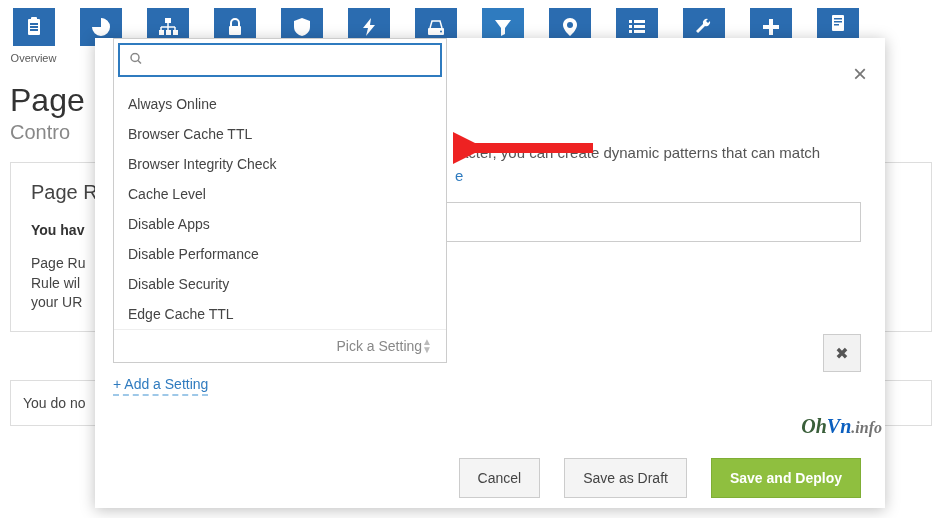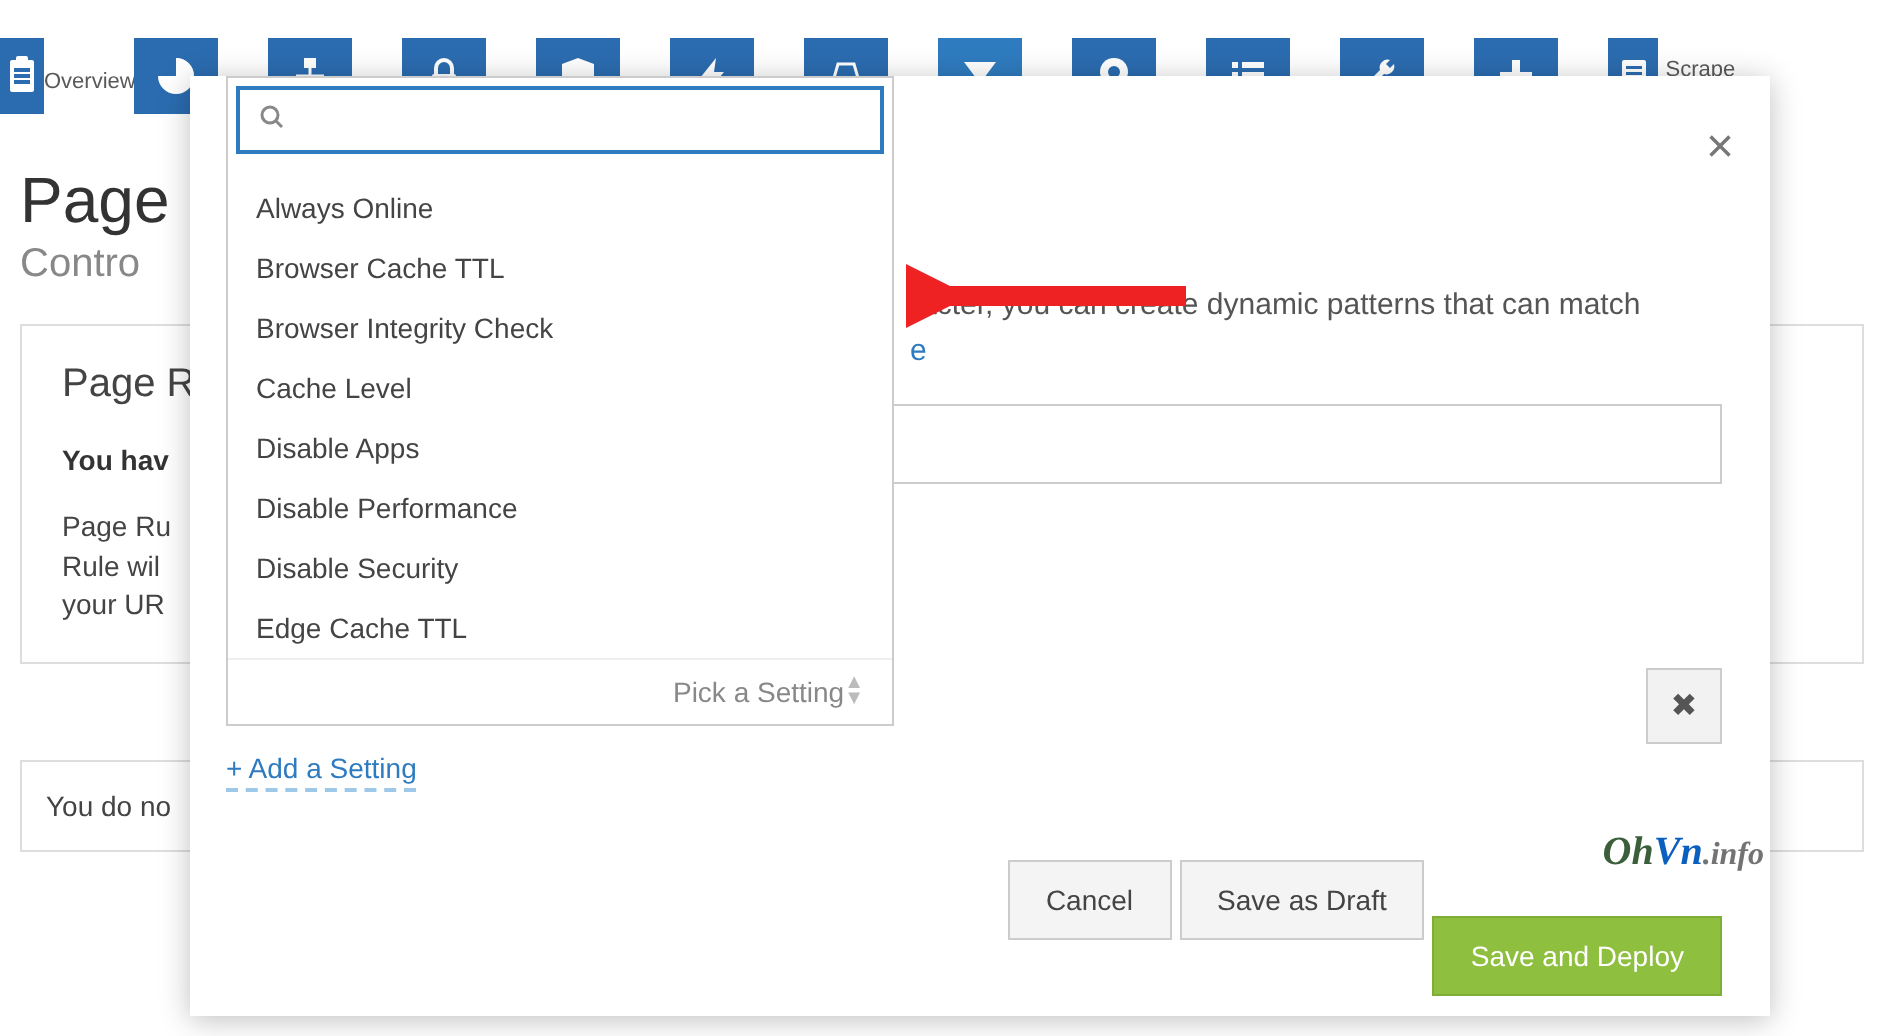--- a/index.html
+++ b/index.html
@@ -1,20 +1,20 @@
 <!DOCTYPE html>
 <html><head>
 <meta charset="utf-8">
 <style>
 * { box-sizing: border-box; margin: 0; padding: 0; }
 body { font-family: -apple-system, "Segoe UI", Helvetica, Arial, sans-serif; background: #fff; color: #333; width: 942px; height: 518px; overflow: hidden; position: relative; }
 
 
 .topnav { display: flex; background: #fff; }
-.navitem { width: 67px; height: 68px; display: flex; flex-direction: row; align-items: center; justify-content: flex-start; padding-top: 8px; cursor: pointer; }
+.navitem { width: 67px; height: 68px; display: flex; flex-direction: column; align-items: center; justify-content: flex-start; padding-top: 8px; cursor: pointer; }
 .navitem .iconbox { width: 42px; height: 38px; background: #2b6cb0; display: flex; align-items: center; justify-content: center; }
 .navitem.selected .iconbox { background: #2f7bbf; }
 .navitem .navlabel { font-size: 11px; color: #595959; margin-top: 6px; text-align: center; }
 
 
 .page-header { padding: 14px 10px 0 10px; }
 .page-header h1 { font-size: 32px; font-weight: 400; color: #333; }
 .page-header .sub { font-size: 20px; color: #888; margin-top: 2px; }
 
 
@@ -47,23 +47,23 @@
 .combo-item.hovered { background: #efefef; }
 .combo-footer { padding: 8px 14px; font-size: 14px; color: #888; display: flex; justify-content: flex-end; align-items: center; border-top: 1px solid #eee; }
 .combo-footer .caret { color: #bbb; font-size: 10px; line-height: 8px; }
 
 .add-setting { position: absolute; left: 18px; top: 338px; color: #2f7bbf; font-size: 14px; cursor: pointer; border-bottom: 2px dashed #9ec8e8; padding-bottom: 2px; }
 
 
 .remove-box { position: absolute; right: 24px; top: 296px; width: 38px; height: 38px; border: 1px solid #ccc; background: #f2f2f2; display: flex; align-items: center; justify-content: center; color: #555; font-size: 16px; cursor: pointer; }
 
 
-.modal-footer { position: absolute; left: 0; right: 0; bottom: 10px; display: flex; justify-content: flex-end; gap: 4px; padding: 0 24px; }
+.modal-footer { position: absolute; left: 0; right: 0; bottom: 10px; display: flex; justify-content: flex-end; gap: 24px; padding: 0 24px; }
 .btn { height: 40px; padding: 0 18px; border: 1px solid #ccc; background: #f4f4f4; font-size: 14px; color: #444; cursor: pointer; display: flex; align-items: center; }
-.btn.primary { background: #8fbf3f; border-color: #7fae35; color: #fff; font-weight: 400; margin-top: 28px; }
+.btn.primary { background: #8fbf3f; border-color: #7fae35; color: #fff; font-weight: 700; }
 
 
 .arrow { position: absolute; left: 358px; top: 90px; z-index: 10; }
 
 
 .watermark { position: absolute; right: 60px; bottom: 80px; font-family: Georgia, serif; font-style: italic; font-size: 20px; z-index: 20; }
 .watermark .oh { color: #3a5f3a; font-weight: bold; }
 .watermark .vn { color: #0b5fbf; font-weight: bold; }
 .watermark .info { color: #737373; font-weight: bold; font-size: 16px; font-style: italic; }
 </style>

